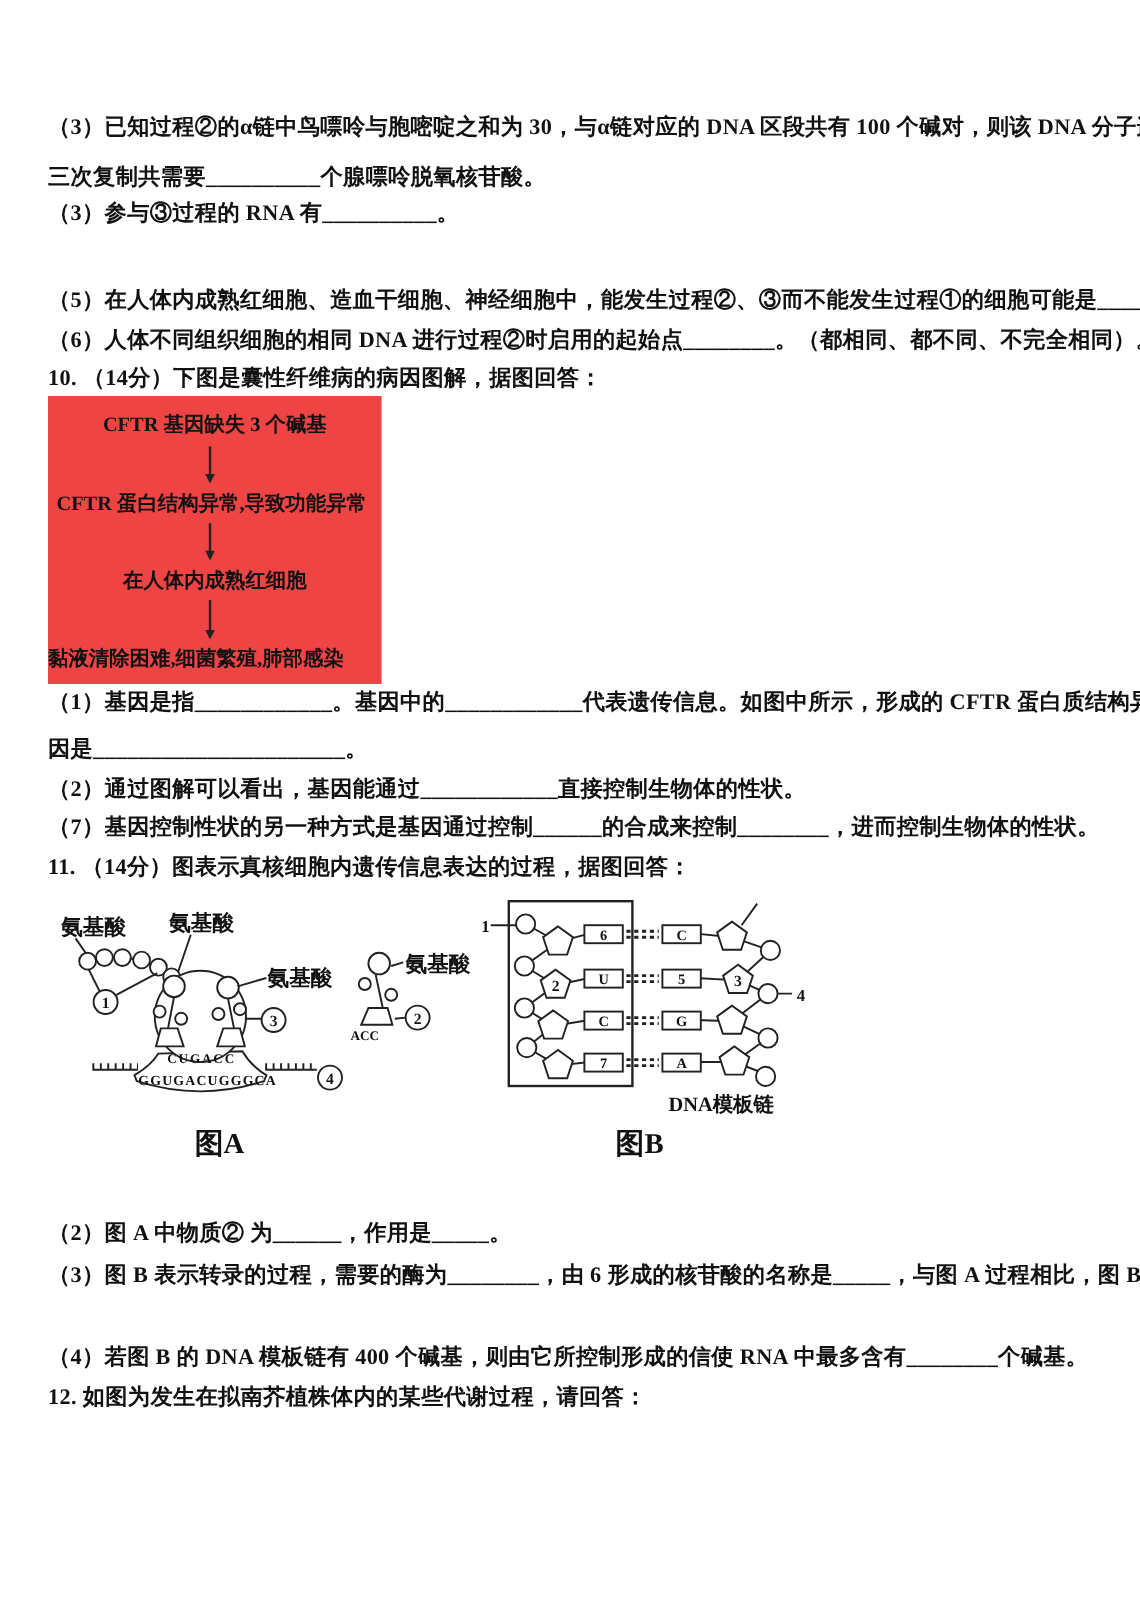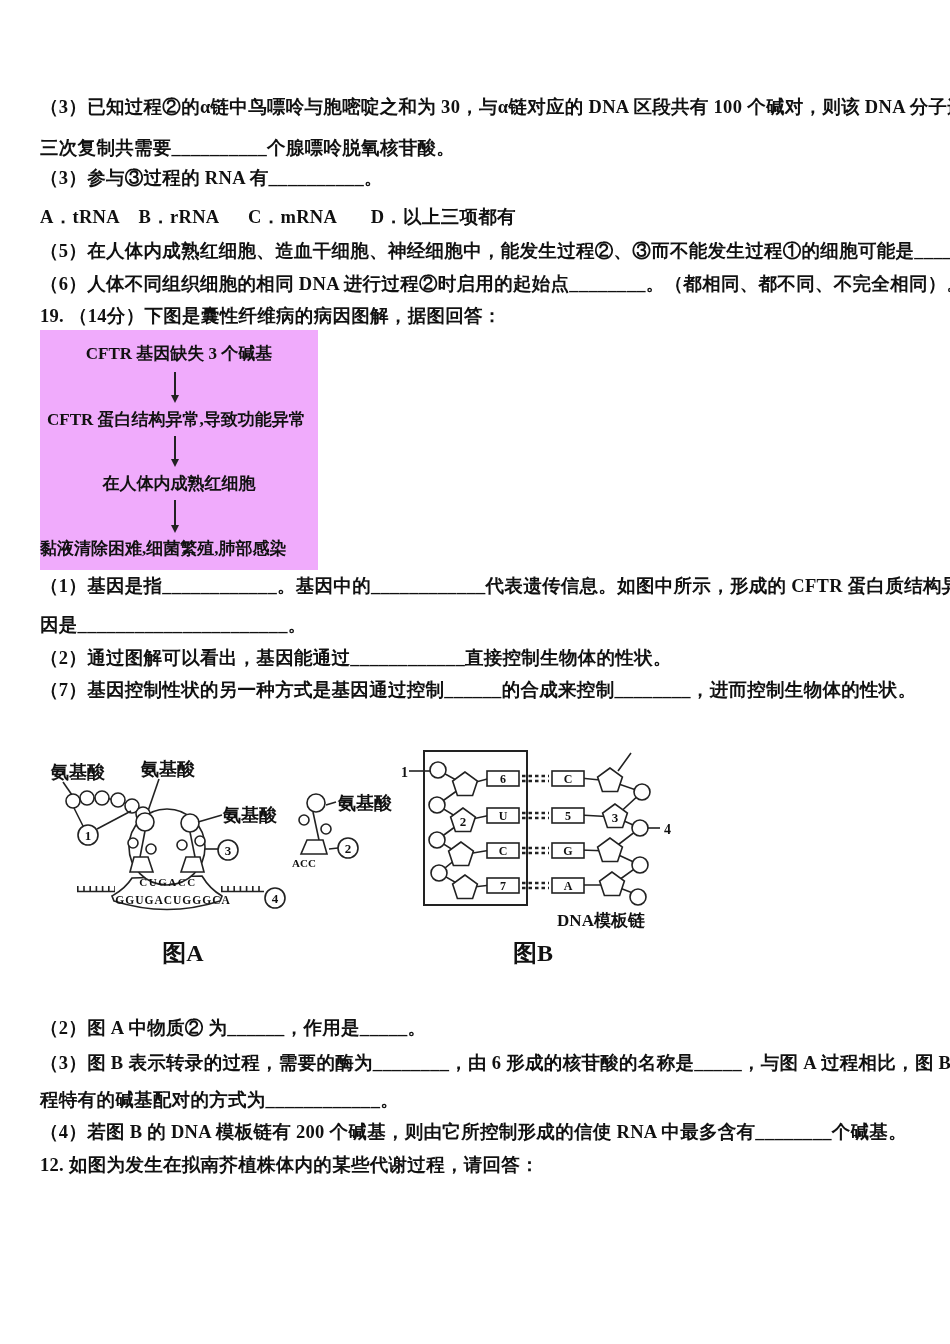--- a/index.html
+++ b/index.html
@@ -1,59 +1,59 @@
 <!DOCTYPE html>
 <html><head>
 <meta charset="utf-8">
 <style>
   html,body{margin:0;padding:0;background:#fff;}
   .page{position:relative;width:950px;height:1344px;background:#ffffff;overflow:hidden;
         font-family:"Liberation Serif","DejaVu Serif",serif;color:#111;}
   .line{position:absolute;left:40px;white-space:pre;font-size:18.5px;font-weight:bold;
         letter-spacing:.3px;line-height:24px;}
   
-  .flow{position:absolute;left:40px;top:330px;width:278px;height:240px;background:#f0abfc;}
+  .flow{position:absolute;left:40px;top:330px;width:278px;height:240px;background:#ef4444;}
   .fstep{position:absolute;left:0;width:100%;font-size:17px;font-weight:bold;white-space:pre;}
   .fcenter{text-align:center;}
   .farrow{position:absolute;left:134px;width:2px;background:#222;}
   .farrow::after{content:"";position:absolute;left:-3.5px;bottom:-7px;
         border:4.5px solid transparent;border-top:8px solid #222;}
   
   .fig{position:absolute;left:35px;top:745px;}
   .wf{fill:#ffffff;stroke:#222;stroke-width:1.6;}
   .ln{stroke:#222;stroke-width:1.6;fill:none;}
   .svgtxt{font-family:"Liberation Serif","DejaVu Serif",serif;font-weight:bold;fill:#111;}
 </style>
 </head>
 <body>
 
 <div class="page">
 
   <div class="line" style="top:95px">（3）已知过程②的α链中鸟嘌呤与胞嘧啶之和为 30，与α链对应的 DNA 区段共有 100 个碱对，则该 DNA 分子连续</div>
   <div class="line" style="top:136px">三次复制共需要__________个腺嘌呤脱氧核苷酸。</div>
   <div class="line" style="top:166px">（3）参与③过程的 RNA 有__________。</div>
-  <div class="line" style="top:205px">A．tRNA    B．rRNA      C．mRNA       D．以上三项都有</div>
   <div class="line" style="top:239px">（5）在人体内成熟红细胞、造血干细胞、神经细胞中，能发生过程②、③而不能发生过程①的细胞可能是__________。</div>
   <div class="line" style="top:272px">（6）人体不同组织细胞的相同 DNA 进行过程②时启用的起始点________。（都相同、都不同、不完全相同）。</div>
-  <div class="line" style="top:304px">19. （14分）下图是囊性纤维病的病因图解，据图回答：</div>
+  <div class="line" style="top:304px">10. （14分）下图是囊性纤维病的病因图解，据图回答：</div>
 
   <div class="flow">
     <div class="fstep fcenter" style="top:12px">CFTR 基因缺失 3 个碱基</div>
     <div class="farrow" style="top:42px;height:28px"></div>
     <div class="fstep" style="top:78px;left:7px;width:auto">CFTR 蛋白结构异常,导致功能异常</div>
     <div class="farrow" style="top:106px;height:28px"></div>
     <div class="fstep fcenter" style="top:142px">在人体内成熟红细胞</div>
     <div class="farrow" style="top:170px;height:30px"></div>
     <div class="fstep" style="top:207px;left:0;width:auto">黏液清除困难,细菌繁殖,肺部感染</div>
   </div>
 
   <div class="line" style="top:574px">（1）基因是指____________。基因中的____________代表遗传信息。如图中所示，形成的 CFTR 蛋白质结构异常的原</div>
   <div class="line" style="top:613px">因是______________________。</div>
   <div class="line" style="top:646px">（2）通过图解可以看出，基因能通过____________直接控制生物体的性状。</div>
   <div class="line" style="top:678px">（7）基因控制性状的另一种方式是基因通过控制______的合成来控制________，进而控制生物体的性状。</div>
+  <div class="line" style="top:711px">11. （14分）图表示真核细胞内遗传信息表达的过程，据图回答：</div>
 
   <svg class="fig" width="680" height="232" viewBox="0 0 680 232">
 
     <g>
 
       <text class="svgtxt" x="16" y="33" font-size="18">氨基酸</text>
 
       <text class="svgtxt" x="106" y="30" font-size="18">氨基酸</text>
       <line class="ln" x1="28" y1="37" x2="37" y2="50"></line>
       <line class="ln" x1="124" y1="34" x2="112" y2="69"></line>
@@ -194,17 +194,16 @@
       <text class="svgtxt" x="366" y="32" font-size="14">1</text>
       <text class="svgtxt" x="629" y="89" font-size="14">4</text>
 
       <text class="svgtxt" x="566" y="181" font-size="17" text-anchor="middle">DNA模板链</text>
       <text class="svgtxt" x="498" y="216" font-size="24" text-anchor="middle">图B</text>
     </g>
   </svg>
 
   <div class="line" style="top:1016px">（2）图 A 中物质② 为______，作用是_____。</div>
   <div class="line" style="top:1051px">（3）图 B 表示转录的过程，需要的酶为________，由 6 形成的核苷酸的名称是_____，与图 A 过程相比，图 B 转录过</div>
-  <div class="line" style="top:1088px">程特有的碱基配对的方式为____________。</div>
-  <div class="line" style="top:1120px">（4）若图 B 的 DNA 模板链有 200 个碱基，则由它所控制形成的信使 RNA 中最多含有________个碱基。</div>
+  <div class="line" style="top:1120px">（4）若图 B 的 DNA 模板链有 400 个碱基，则由它所控制形成的信使 RNA 中最多含有________个碱基。</div>
   <div class="line" style="top:1153px">12. 如图为发生在拟南芥植株体内的某些代谢过程，请回答：</div>
 
 </div>
 
 </body></html>

